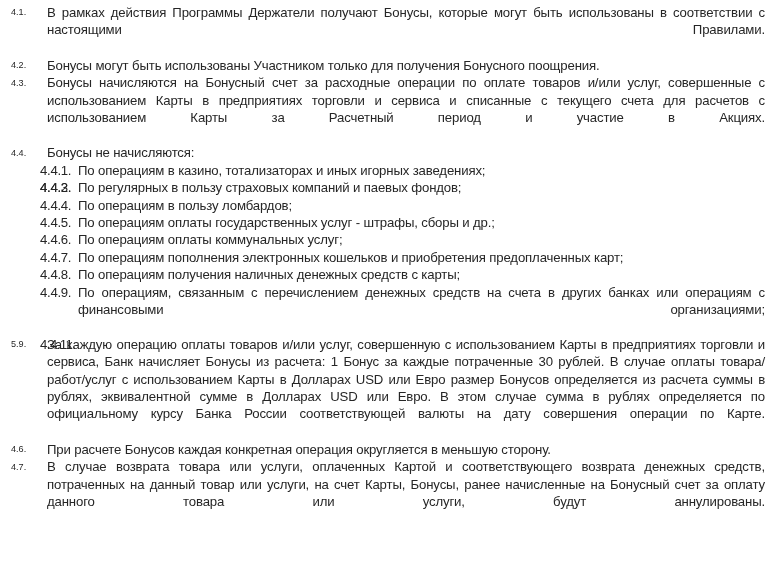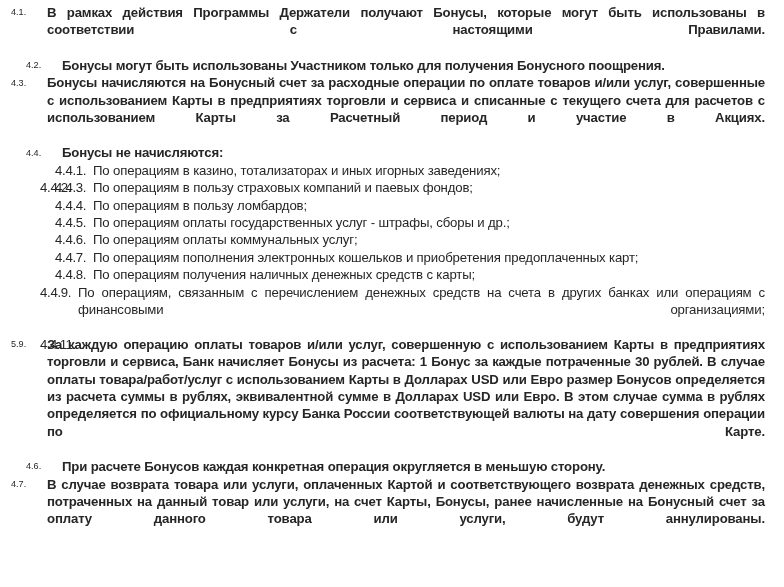--- a/index.html
+++ b/index.html
@@ -52,21 +52,20 @@
     top: 3.4px;
     width: 34px;
     font-size: 9.1px;
     line-height: 11px;
     letter-spacing: 0;
     text-align: left;
     white-space: nowrap;
   }
   .clause > .body {
     display: block;
-    font-weight: bold;
   }
   
   .clause > .body::after {
     content: "";
     display: inline-block;
     width: 100%;
   }
 
   
   .sublist {
@@ -104,21 +103,20 @@
   }
   .subclause > .body::after {
     content: "";
     display: inline-block;
     width: 100%;
   }
 
   
   .nojustify {
     text-align: left;
-    margin-left: 15px;
   }
   .nojustify > .body::after {
     content: none;
   }
 
   sup.fn {
     font-size: 8.4px;
     line-height: 0;
     vertical-align: 5px;
     letter-spacing: 0;
@@ -152,21 +150,21 @@
       <div class="sublist">
         <div class="subclause nojustify">
           <span class="num">4.4.1.</span>
           <span class="body">По операциям  в казино, тотализаторах и иных игорных заведениях;</span>
         </div>
         <div class="subclause">
           <span class="num">4.4.2.</span>
         </div>
         <div class="subclause nojustify">
           <span class="num">4.4.3.</span>
-          <span class="body">По операциям в пользу страховых компаний и паевых фондов;</span>
+          <span class="body">По регулярных в пользу страховых компаний и паевых фондов;</span>
         </div>
         <div class="subclause nojustify">
           <span class="num">4.4.4.</span>
           <span class="body">По операциям  в пользу ломбардов;</span>
         </div>
         <div class="subclause nojustify">
           <span class="num">4.4.5.</span>
           <span class="body">По операциям оплаты  государственных услуг - штрафы, сборы и др.;</span>
         </div>
         <div class="subclause nojustify">

